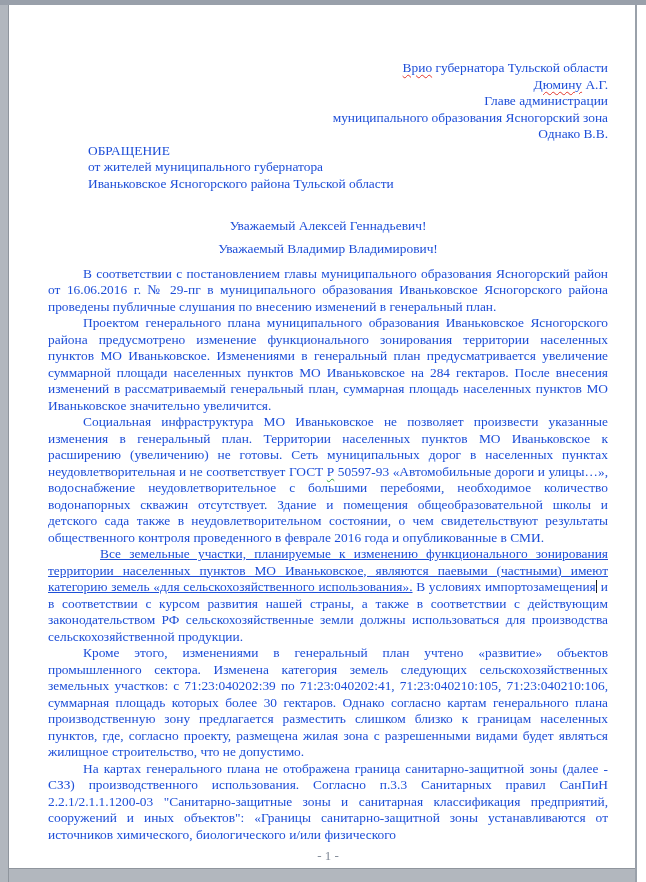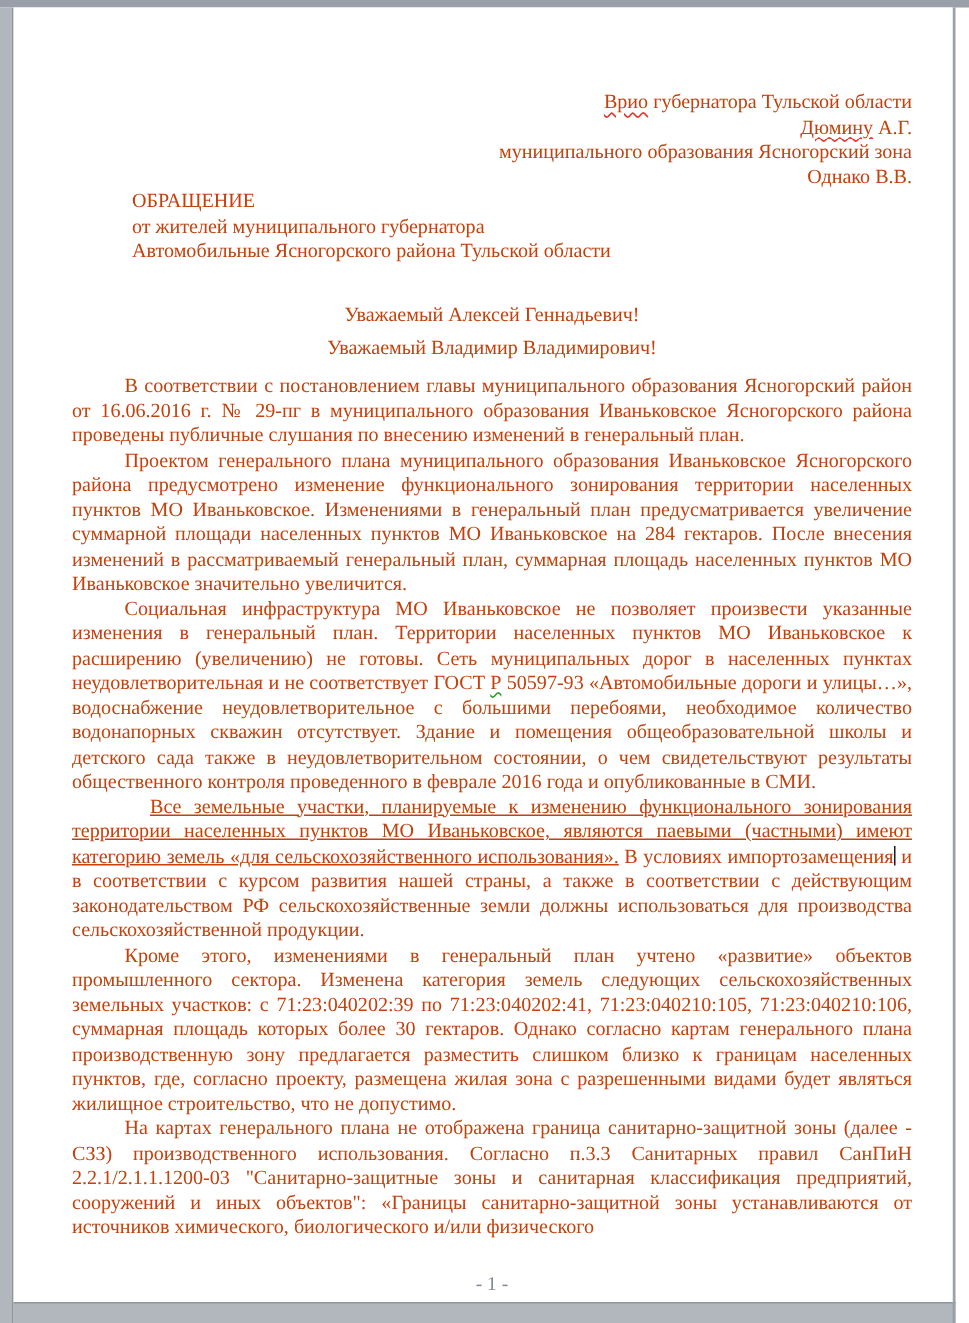--- a/index.html
+++ b/index.html
@@ -16,21 +16,21 @@
   .chrome-bottom { position:absolute; left:9px; top:868px; width:628px; height:14px; background:#b2b7be; box-shadow: inset 0 1px 0 #8f959d; }
   .chrome-right  { position:absolute; left:635px; top:5px; width:2px; height:877px; background:#9aa1aa; }
 
   .page {
     position: absolute; left: 9px; top: 5px;
     width: 626px; height: 863px;
     background: #ffffff;
   }
   .content {
     position: absolute; left: 39px; top: 55px; width: 560px;
-    font-size: 13.4px; line-height: 16.5px; color: #c2410c;
+    font-size: 13.4px; line-height: 16.5px; color: #1d4ed8;
   }
 
   .recipient { text-align: right; }
   .subject-block { margin-left: 40px; }
 
   .salutation { text-align: center; margin: 26px 0 0 0; }
   .salutation + .salutation { margin-top: 6px; }
 
   .body-text p { margin: 0; text-align: justify; text-indent: 35px; }
   .body-text p.first { margin-top: 8.5px; }
@@ -73,28 +73,29 @@
   <div class="chrome-left"></div>
   <div class="chrome-bottom"></div>
   <div class="chrome-right"></div>
 
   <div class="page">
     <div class="content">
 
       <div class="recipient">
         <div><span class="sp-red">Врио</span><span> губернатора Тульской области</span></div>
         <div><span class="sp-red">Дюмину</span><span> А.Г.</span></div>
+        <div>Главе администрации</div>
         <div>муниципального образования Ясногорский зона</div>
         <div>Однако В.В.</div>
       </div>
 
       <div class="subject-block">
         <div>ОБРАЩЕНИЕ</div>
         <div>от жителей муниципального губернатора</div>
-        <div>Автомобильные Ясногорского района Тульской области</div>
+        <div>Иваньковское Ясногорского района Тульской области</div>
       </div>
 
       <div class="salutation">Уважаемый Алексей Геннадьевич!</div>
       <div class="salutation">Уважаемый Владимир Владимирович!</div>
 
       <div class="body-text">
         <p class="first">В соответствии с постановлением главы муниципального образования Ясногорский район от 16.06.2016 г. № 29-пг в муниципального образования Иваньковское Ясногорского района проведены публичные слушания по внесению изменений в генеральный план.</p>
         <p>Проектом генерального плана муниципального образования Иваньковское Ясногорского района предусмотрено изменение функционального зонирования территории населенных пунктов МО Иваньковское. Изменениями в генеральный план предусматривается увеличение суммарной площади населенных пунктов МО Иваньковское на 284 гектаров. После внесения изменений в рассматриваемый генеральный план, суммарная площадь населенных пунктов МО Иваньковское значительно увеличится.</p>
         <p><span>Социальная инфраструктура МО Иваньковское не позволяет произвести указанные изменения в генеральный план. Территории населенных пунктов МО Иваньковское к расширению (увеличению) не готовы. Сеть муниципальных дорог в населенных пунктах неудовлетворительная и не соответствует ГОСТ </span><span class="sp-green">Р</span><span> 50597-93 «Автомобильные дороги и улицы…», водоснабжение неудовлетворительное с большими перебоями, необходимое количество водонапорных скважин отсутствует. Здание и помещения общеобразовательной школы и детского сада также в неудовлетворительном состоянии, о чем свидетельствуют результаты общественного контроля проведенного в феврале 2016 года и опубликованные в СМИ.</span></p>
         <p><span class="underlined">Все земельные участки, планируемые к изменению функционального зонирования территории населенных пунктов МО Иваньковское, являются паевыми (частными) имеют категорию земель «для сельскохозяйственного использования».</span><span> В условиях импортозамещения</span><span class="caret"></span><span> и в соответствии с курсом развития нашей страны, а также в соответствии с действующим законодательством РФ сельскохозяйственные земли должны использоваться для производства сельскохозяйственной продукции.</span></p>

